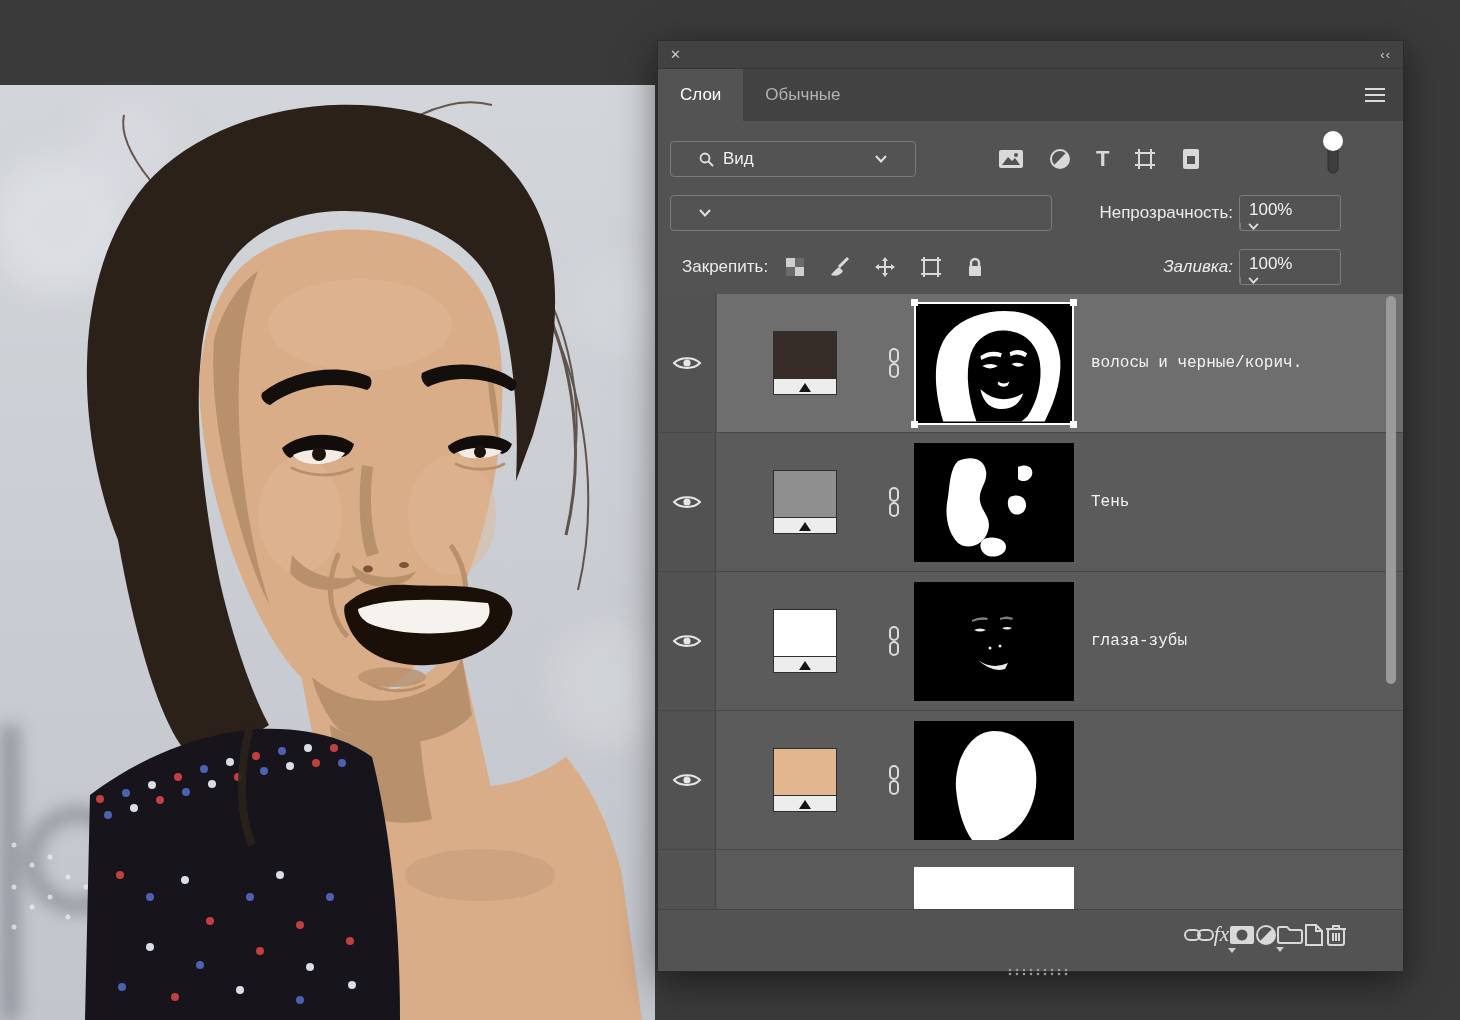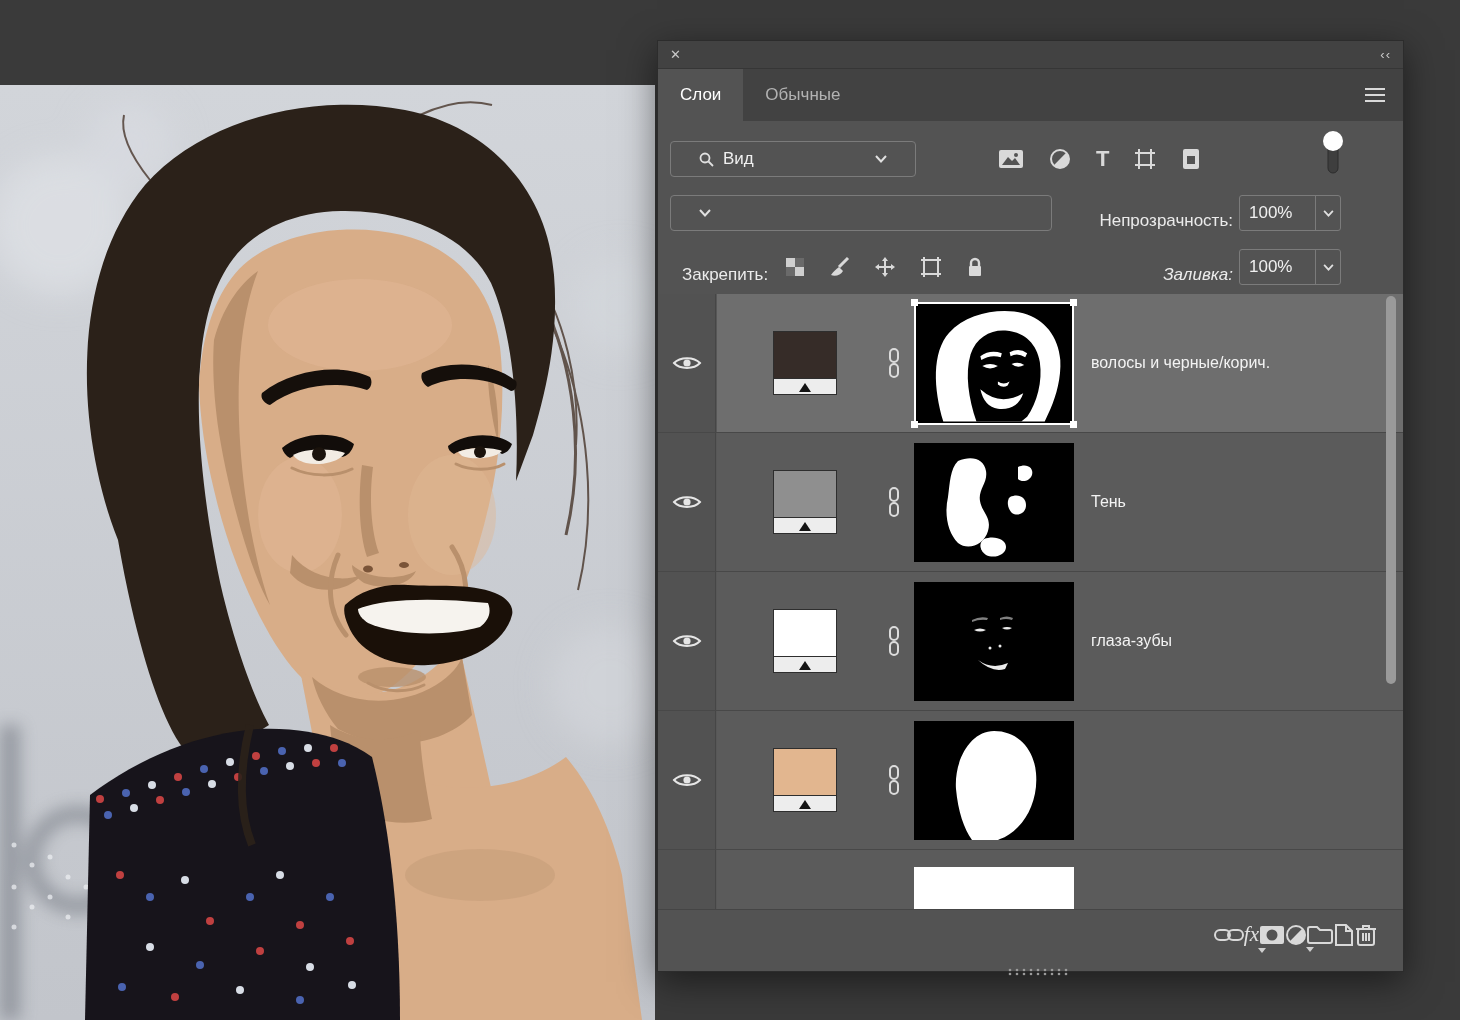--- a/index.html
+++ b/index.html
@@ -20,41 +20,41 @@
 
   .tabs { height:52px; background:#424242; display:flex; align-items:stretch; position:relative; }
   .tab { padding:6px 22px; display:flex; align-items:center; font-size:17px; color:#b2b2b2; }
   .tab.active { background:#535353; color:#ffffff; }
   .menu-btn { position:absolute; right:18px; top:19px; }
 
   .dd { position:absolute; height:36px; border:1px solid #7b7b7b; border-radius:4px;
         display:flex; align-items:center; gap:9px; padding:0 28px; color:#f0f0f0; font-size:17px; background:#535353; }
   .dd .grow { flex:1; }
 
-  .plabel { position:absolute; height:36px; display:flex; align-items:center; color:#ebebeb; font-size:17px;margin-top:8px; }
+  .plabel { position:absolute; height:36px; display:flex; align-items:center; color:#ebebeb; font-size:17px; }
   .plabel.r { justify-content:flex-end; }
 
-  .val-box { position:absolute; width:102px; height:36px; border:1px solid #7b7b7b; border-radius:3px; display:flex; }
+  .val-box { position:absolute; width:102px; height:36px; border:1px solid #7b7b7b; border-radius:3px; display:flex;flex-direction:column; }
   .val-box .val { flex:1; display:flex; align-items:center; padding-left:9px; color:#f0f0f0; font-size:17px; }
   .val-box .chev { width:25px; border-left:1px solid #7b7b7b; display:flex; align-items:center; justify-content:center; }
 
   .filter-icons { position:absolute; left:340px; top:100px; height:36px; display:flex; align-items:center; gap:25px; }
   .lock-icons   { position:absolute; left:128px; top:208px; height:36px; display:flex; align-items:center; gap:24px; }
   .ibtn { display:flex; align-items:center; justify-content:center; }
   .t-glyph { font-size:22px; font-weight:bold; color:#d9d9d9; line-height:1; }
 
   .toggle { position:absolute; right:58px; top:88px; }
 
   
   .layers { position:absolute; left:0; right:0; top:253px; height:615px; overflow:hidden; background:#575757; }
   .lrow { position:relative; height:139px; border-bottom:1px solid #484848; }
   .lrow.partial { height:59px; border-bottom:none; }
   .eye-col { position:absolute; left:0; top:0; width:58px; height:100%; background:#525252;
              border-right:1px solid #464646; display:flex; align-items:center; justify-content:center; }
-  .row-body { position:absolute; left:59px; right:0; top:0; bottom:0; background:#5b5b5b; }
+  .row-body { position:absolute; left:59px; right:0; top:0; bottom:0; background:#5b5b5b;font-family:Liberation Mono, monospace; }
   .lrow.selected .row-body { background:#6e6e6e; }
 
   .fill-thumb { position:absolute; left:56px; top:37px; width:64px; height:64px; border:1px solid #2e2e2e; background:#fff; }
   .fill-color { height:46px; }
   .fill-slider { height:16px; background:#ededed; border-top:1px solid #2e2e2e; display:flex; align-items:flex-end; justify-content:center; }
   .fill-slider .tri { width:0; height:0; border-left:6px solid transparent; border-right:6px solid transparent; border-bottom:9px solid #141414; margin-bottom:2px; }
 
   .chain { position:absolute; left:170px; top:54px; }
 
   .mask-thumb { position:absolute; left:197px; top:10px; width:160px; height:119px; background:#000; }
@@ -64,21 +64,21 @@
   .tick.tl { left:-5px; top:-5px; } .tick.tr { right:-5px; top:-5px; }
   .tick.bl { left:-5px; bottom:-5px; } .tick.br { right:-5px; bottom:-5px; }
 
   .llabel { position:absolute; left:374px; top:0; bottom:0; display:flex; align-items:center;
             color:#f3f3f3; font-size:16px; white-space:nowrap; }
 
   .scrollbar { position:absolute; right:7px; top:255px; width:10px; height:388px; background:#9a9a9a; border-radius:5px; }
 
   .bottombar { position:absolute; left:0; right:0; top:868px; height:50px; background:#535353;
                border-top:1px solid #454545; display:flex; align-items:center; justify-content:flex-end;
-               padding-right:26px; }
+               padding-right:56px; }
   .bicon { position:relative; display:flex; align-items:center; justify-content:center; }
   .fx-glyph { font-style:italic; font-size:21px; color:#e2e2e2; font-family:"Liberation Serif", serif; }
   .mini-caret { position:absolute; right:-7px; bottom:-6px; width:0; height:0;
                 border-left:4px solid transparent; border-right:4px solid transparent; border-top:5px solid #cfcfcf; }
 
   .grip { position:absolute; left:350px; top:921px; }
 </style>
 </head>
 <body>
 

